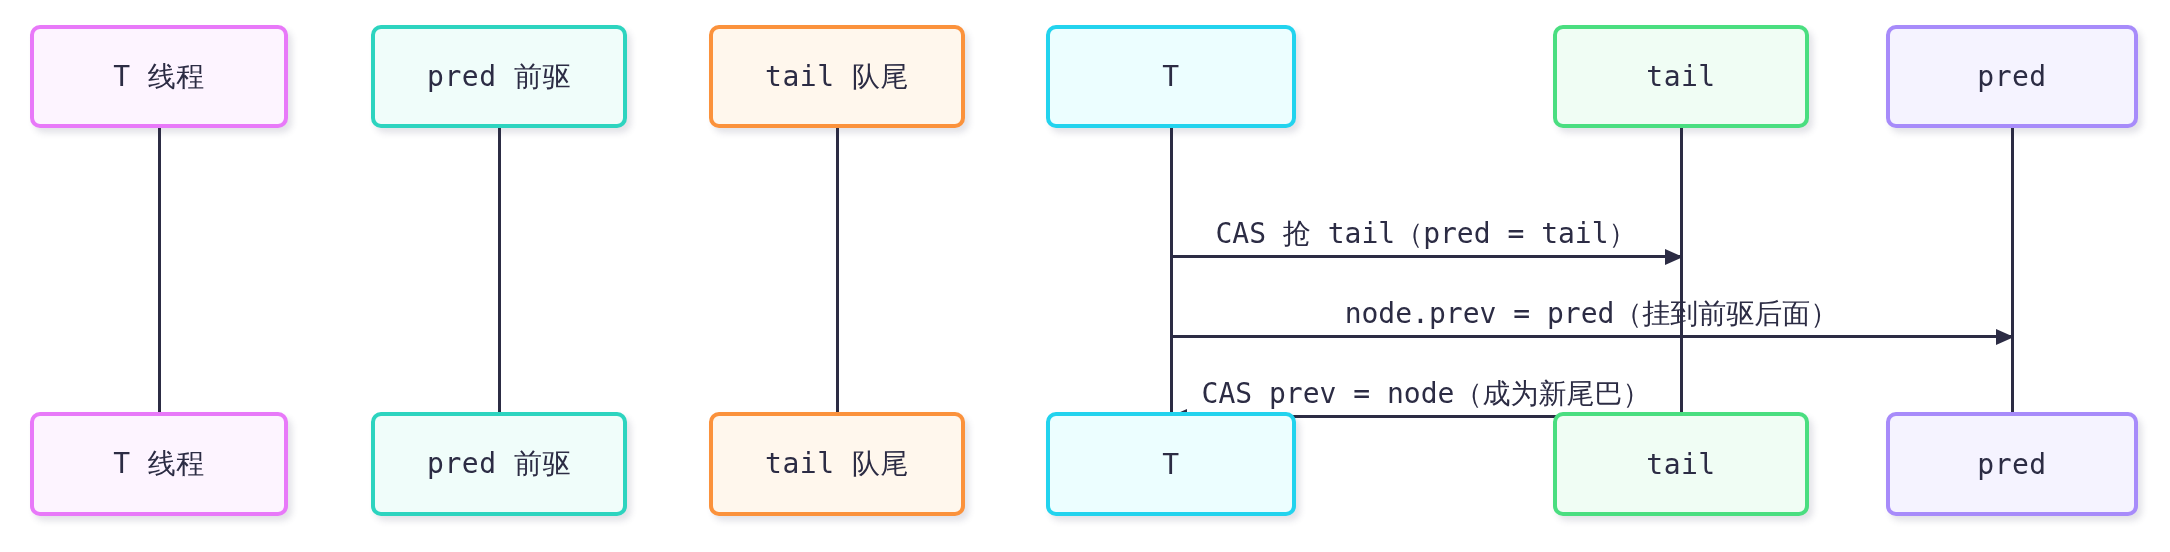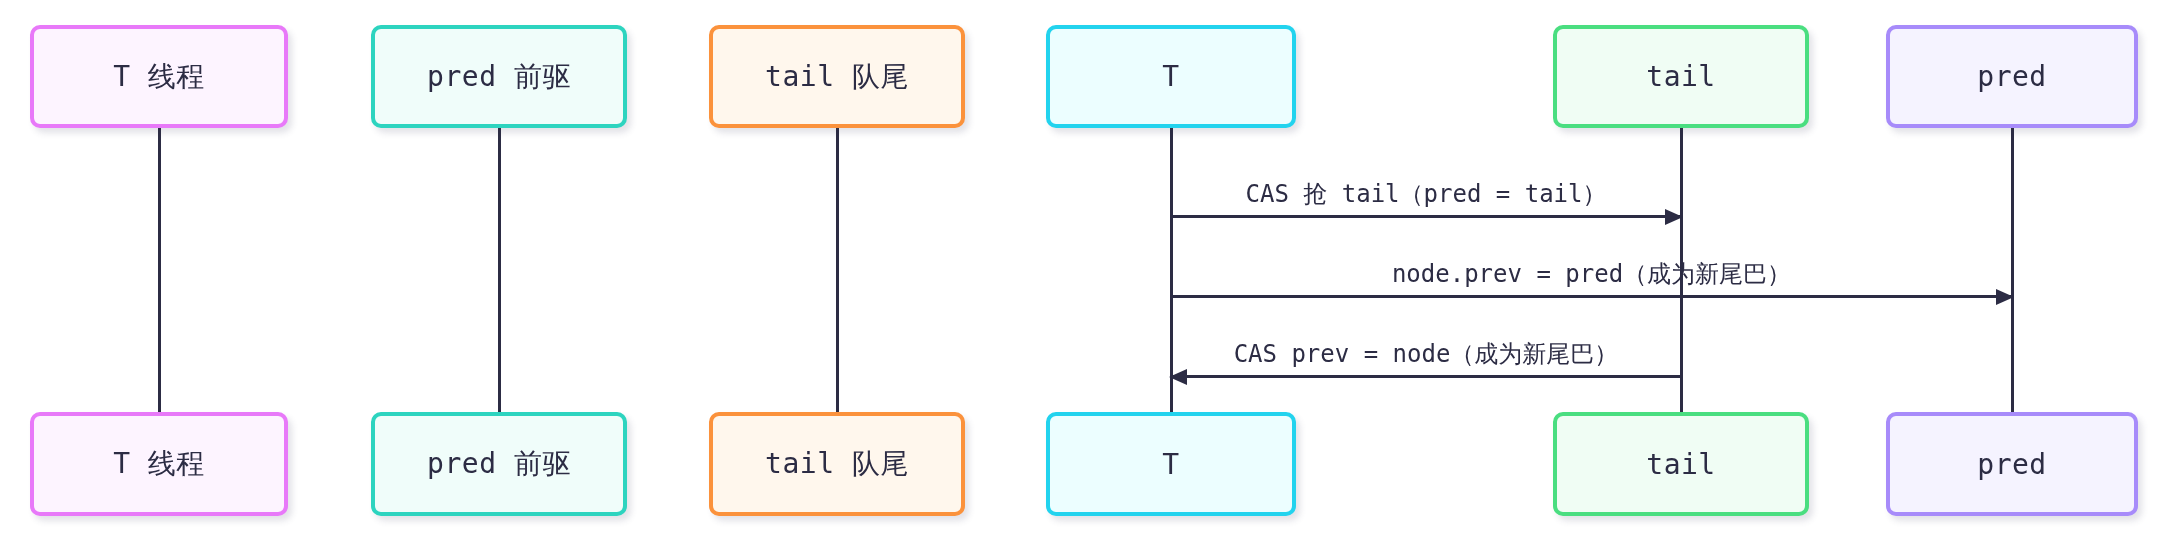--- a/index.html
+++ b/index.html
@@ -40,26 +40,27 @@
     top: 128px;
     width: 3px;
     height: 284px;
     background: var(--line-color, #2c2c44);
   }
   .message {
     position: absolute;
   }
   .msg-label {
     text-align: center;
-    font-size: 24px;
+    font-size: 28px;
     line-height: 30px;
     height: 30px;
     margin-bottom: 6px;
     white-space: nowrap;
     color: var(--text-color, #2c2c44);
+    margin-top: 40px;
   }
   .msg-line {
     position: relative;
     height: 3px;
     background: var(--line-color, #2c2c44);
   }
   .arrowhead {
     position: absolute;
     top: 50%;
     transform: translateY(-50%);
@@ -109,21 +110,21 @@
   <div class="lifeline" style="left:2010.5px;"></div>
 
   <div class="message" style="left:1171px; top:179px; width:510px;">
     <div class="msg-label">CAS 抢 tail（pred = tail）</div>
     <div class="msg-line">
       <div class="arrowhead right"></div>
     </div>
   </div>
 
   <div class="message" style="left:1171px; top:259px; width:841px;">
-    <div class="msg-label">node.prev = pred（成为新尾巴）</div>
+    <div class="msg-label">node.prev = pred（挂到前驱后面）</div>
     <div class="msg-line">
       <div class="arrowhead right"></div>
     </div>
   </div>
 
   <div class="message" style="left:1171px; top:339px; width:510px;">
     <div class="msg-label">CAS prev = node（成为新尾巴）</div>
     <div class="msg-line">
       <div class="arrowhead left"></div>
     </div>

